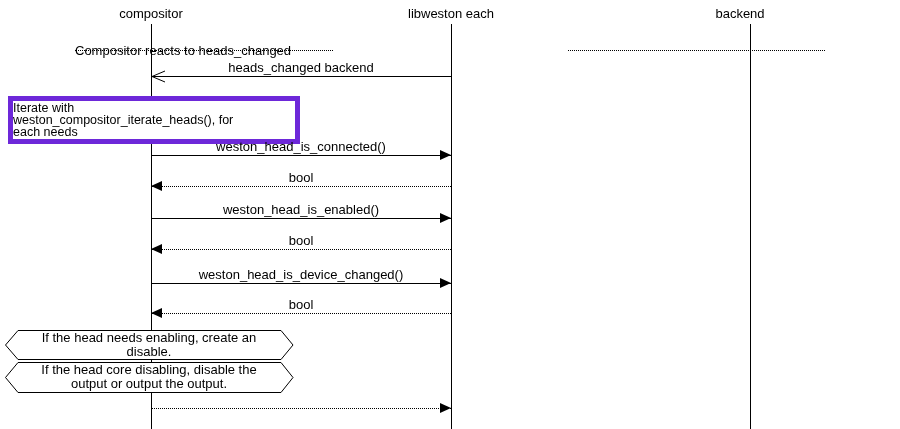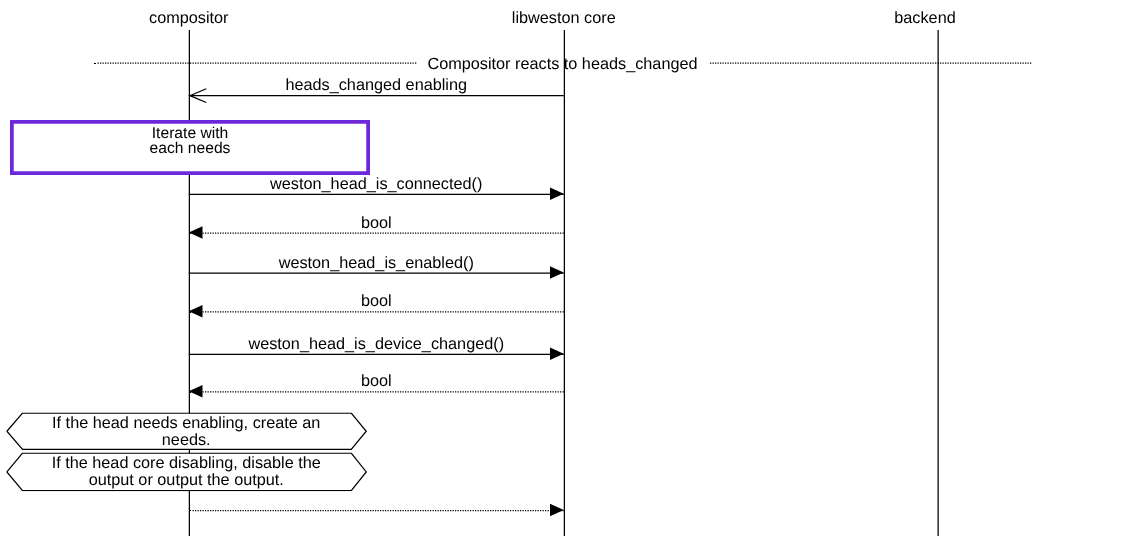--- a/index.html
+++ b/index.html
@@ -3,59 +3,60 @@
 <meta charset="utf-8">
 <style>
   html,body{margin:0;padding:0;background:#fff;}
   .canvas{
     position:relative;width:900px;height:429px;background:#ffffff;overflow:hidden;
     font-family:"Liberation Sans","DejaVu Sans",sans-serif;color:#000;
   }
   .actor{position:absolute;top:6px;width:200px;text-align:center;font-size:13px;}
   .lifeline{position:absolute;top:24px;width:1px;height:405px;background:#000;}
   .divider-seg{position:absolute;top:50px;height:0;border-top:1px dotted #000;}
-  .divider-label{position:absolute;top:43px;left:75px;width:750px;text-align:center;font-size:13px;}
+  .divider-label{position:absolute;top:43px;left:75px;width:750px;text-align:left;font-size:13px;}
   .msg-label{position:absolute;left:151px;width:300px;text-align:center;font-size:13px;white-space:nowrap;}
   .msg-line{position:absolute;left:151px;width:300px;height:0;border-top:1px solid #000;}
   .msg-line.dotted{border-top-style:dotted;}
   .arr-right{position:absolute;left:440px;width:0;height:0;
     border-top:5px solid transparent;border-bottom:5px solid transparent;border-left:11px solid #000;}
   .arr-left{position:absolute;left:151px;width:0;height:0;
     border-top:5px solid transparent;border-bottom:5px solid transparent;border-right:11px solid #000;}
   .arr-open{position:absolute;left:151px;top:70px;}
-  .note{position:absolute;left:8px;top:96px;width:282px;height:37px;border:3px solid #6d28d9;
-    background:#fff;text-align:center;font-size:12.5px;line-height:12.2px;padding-top:1px;}
+  .note{position:absolute;left:8px;top:96px;width:282px;height:37px;border:5px solid #6d28d9;
+    background:#fff;font-size:12.5px;line-height:12.2px;padding-top:1px;}
   .hex-svg{position:absolute;left:5px;}
   .hex-text{position:absolute;left:5px;width:288px;text-align:center;font-size:13px;line-height:13.5px;}
 </style>
 </head>
 <body>
 
 <div class="canvas">
 
   <div class="actor" style="left:51px">compositor</div>
-  <div class="actor" style="left:351px">libweston core</div>
+  <div class="actor" style="left:351px">libweston each</div>
   <div class="actor" style="left:640px">backend</div>
 
   <div class="lifeline" style="left:151px"></div>
   <div class="lifeline" style="left:451px"></div>
   <div class="lifeline" style="left:750px"></div>
 
   <div class="divider-seg" style="left:75px;width:258px"></div>
   <div class="divider-seg" style="left:568px;width:257px"></div>
   <div class="divider-label">Compositor reacts to heads_changed</div>
 
-  <div class="msg-label" style="top:60px">heads_changed enabling</div>
+  <div class="msg-label" style="top:60px">heads_changed backend</div>
   <div class="msg-line" style="top:76px"></div>
   <svg class="arr-open" width="15" height="13">
     <path d="M14,1 L1,6.5 L14,12" fill="none" stroke="#000" stroke-width="1"></path>
   </svg>
 
   <div class="note">
     <div>Iterate with</div>
+    <div>weston_compositor_iterate_heads(), for</div>
     <div>each needs</div>
   </div>
 
   <div class="msg-label" style="top:139px">weston_head_is_connected()</div>
   <div class="msg-line" style="top:155px"></div>
   <div class="arr-right" style="top:150px"></div>
 
   <div class="msg-label" style="top:170px">bool</div>
   <div class="msg-line dotted" style="top:186px"></div>
   <div class="arr-left" style="top:181px"></div>
@@ -74,21 +75,21 @@
 
   <div class="msg-label" style="top:297px">bool</div>
   <div class="msg-line dotted" style="top:313px"></div>
   <div class="arr-left" style="top:308px"></div>
 
   <svg class="hex-svg" style="top:330px" width="289" height="30">
     <polygon points="0.5,15 13,0.5 276,0.5 288,15 276,29.5 13,29.5" fill="#ffffff" stroke="#000" stroke-width="1"></polygon>
   </svg>
   <div class="hex-text" style="top:331px">
     <div>If the head needs enabling, create an</div>
-    <div>needs.</div>
+    <div>disable.</div>
   </div>
 
   <svg class="hex-svg" style="top:362px" width="289" height="31">
     <polygon points="0.5,15.5 13,0.5 276,0.5 288,15.5 276,30.5 13,30.5" fill="#ffffff" stroke="#000" stroke-width="1"></polygon>
   </svg>
   <div class="hex-text" style="top:363px">
     <div>If the head core disabling, disable the</div>
     <div>output or output the output.</div>
   </div>
 

